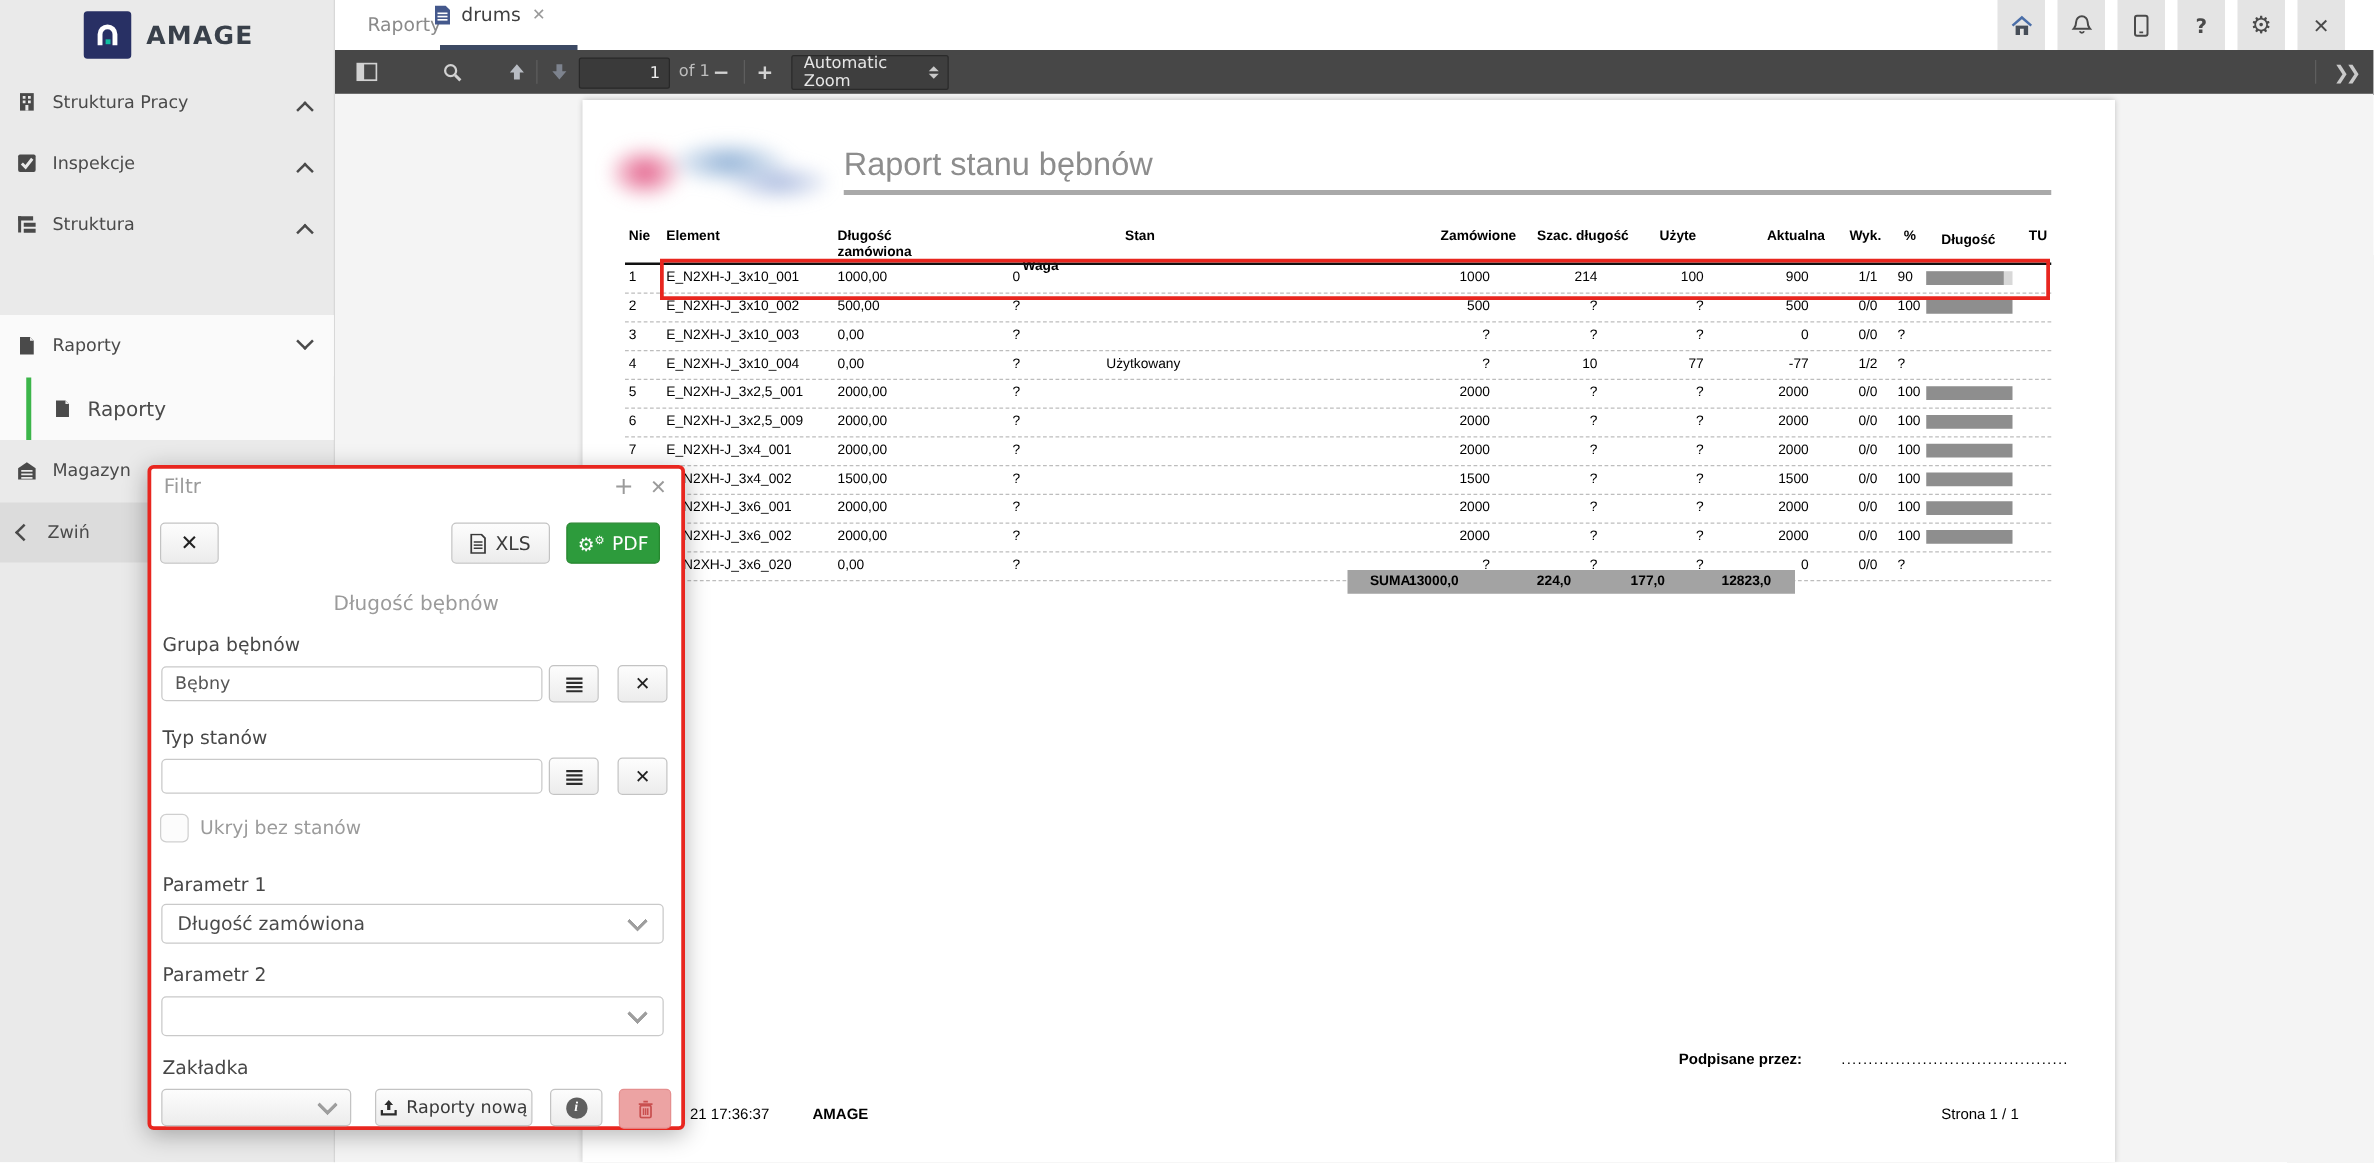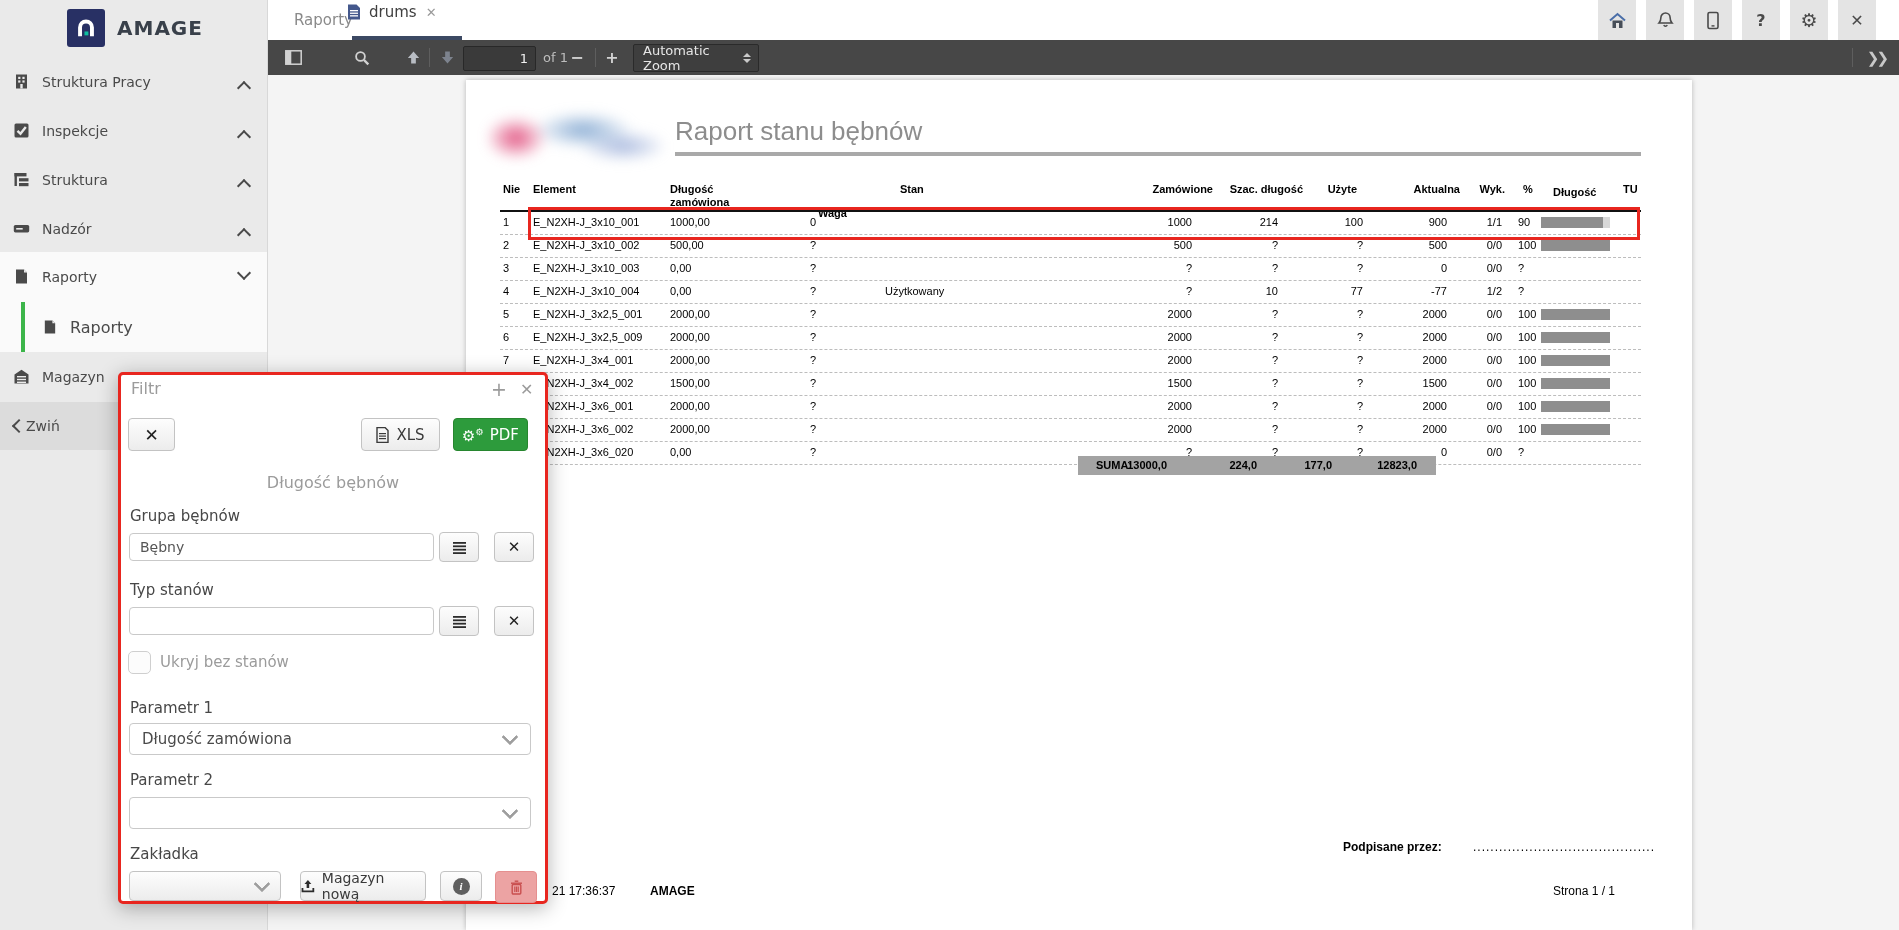--- a/index.html
+++ b/index.html
@@ -20,21 +20,21 @@
   .chev-up{transform:rotate(135deg);margin-top:6px;}
   .chev-down{transform:rotate(-45deg);margin-top:-4px;}
   .chev-left{transform:rotate(45deg);}
   .ni-chev{position:absolute;right:18px;top:20px;}
   .exp-block{position:absolute;left:0;top:252px;width:267px;height:100px;background:#fafafa;}
   .nav-sub{position:absolute;left:0;top:302px;width:267px;height:50px;display:flex;align-items:center;cursor:pointer;}
   .nav-sub .greenbar{position:absolute;left:21px;top:0;width:4px;height:50px;background:#3cb54a;}
   .nav-sub .ni-icon{width:16px;height:16px;margin-left:42px;}
   .nav-sub .ni-label{margin-left:12px;font-size:16px;color:#4a4a4a;}
   .collapse-row{background:#dcdcdc;}
-  .collapse-row .ni-label{margin-left:2px;}
+  .collapse-row .ni-label{margin-left:14px;}
 
   
   .tabbar{position:absolute;left:267px;top:0;width:1632px;height:40px;background:#ffffff;}
   .tab1{position:absolute;left:5px;top:0;height:40px;display:flex;align-items:center;padding:0 22px;
         font-size:15px;color:#8a8a8a;cursor:pointer;}
   .tab2{position:absolute;left:80px;top:0;height:24px;display:flex;align-items:center;cursor:pointer;}
   .tab2 .tab-label{font-size:15px;color:#3f3f3f;margin-left:8px;}
   .tab2 .tab-close{font-size:13px;color:#9a9a9a;margin-left:9px;}
   .tab2-underline{position:absolute;left:85px;top:36px;width:110px;height:4px;background:#3c4963;}
   .tb-icons{position:absolute;right:23px;top:0;height:40px;display:flex;gap:10px;}
@@ -195,28 +195,20 @@
     <div class="nav-item" style="top:155px">
       <svg class="ni-icon" viewBox="0 0 17 17">
           <rect x="1.5" y="2" width="12" height="3.4" fill="#4a4a4a"></rect>
           <rect x="1.5" y="2" width="2.4" height="13" fill="#4a4a4a"></rect>
           <rect x="6" y="7.2" width="9.5" height="3.2" fill="#4a4a4a"></rect>
           <rect x="6" y="12" width="9.5" height="3.2" fill="#4a4a4a"></rect>
         </svg>
       <span class="ni-label">Struktura</span>
       <span class="ni-chev chev chev-up"></span>
     </div>
-    <div class="nav-item" style="top:204px">
-      <svg class="ni-icon" viewBox="0 0 17 17">
-          <rect x="0.8" y="5" width="15.4" height="7.4" rx="1.6" fill="#4a4a4a"></rect>
-          <rect x="3.2" y="8" width="6.5" height="1.6" fill="#eaeaea"></rect>
-        </svg>
-      <span class="ni-label">Nadzór</span>
-      <span class="ni-chev chev chev-up"></span>
-    </div>
 
     <div class="exp-block"></div>
     <div class="nav-item" style="top:252px;background:#fafafa">
       <svg class="ni-icon" viewBox="0 0 17 17">
           <path d="M3 1.5 h8 l3 3 v11 h-11 z" fill="#4a4a4a"></path>
           <path d="M11 1.5 l3 3 h-3 z" fill="#eaeaea"></path>
         </svg>
       <span class="ni-label">Raporty</span>
       <span class="ni-chev chev chev-down"></span>
     </div>
@@ -656,21 +648,21 @@
     <div class="dlg-label" style="top:470px">Zakładka</div>
     <div class="btn dlg-small-select">
       <span style="flex:1"></span>
       <span class="sel-chev"></span>
     </div>
     <div class="btn dlg-save-btn">
       <svg width="14" height="14" viewBox="0 0 14 14">
           <path d="M7 1 L10.5 5 H8.3 V9 H5.7 V5 H3.5 Z" fill="#2c2c2c"></path>
           <path d="M1.5 9 V12.5 H12.5 V9" fill="none" stroke="#2c2c2c" stroke-width="1.8"></path>
         </svg>
-      <span>Magazyn nową</span>
+      <span>Raporty nową</span>
     </div>
     <div class="btn dlg-info-btn">
       <span class="info-disc">i</span>
     </div>
     <div class="dlg-trash-btn">
       <svg width="13" height="15" viewBox="0 0 13 15">
           <rect x="2.2" y="4.5" width="8.6" height="9.5" rx="1" fill="none" stroke="#c94f4f" stroke-width="1.4"></rect>
           <line x1="1" y1="3.2" x2="12" y2="3.2" stroke="#c94f4f" stroke-width="1.4"></line>
           <line x1="4.7" y1="1.2" x2="8.3" y2="1.2" stroke="#c94f4f" stroke-width="1.4"></line>
           <line x1="4.8" y1="6.5" x2="4.8" y2="12" stroke="#c94f4f" stroke-width="1.2"></line>

